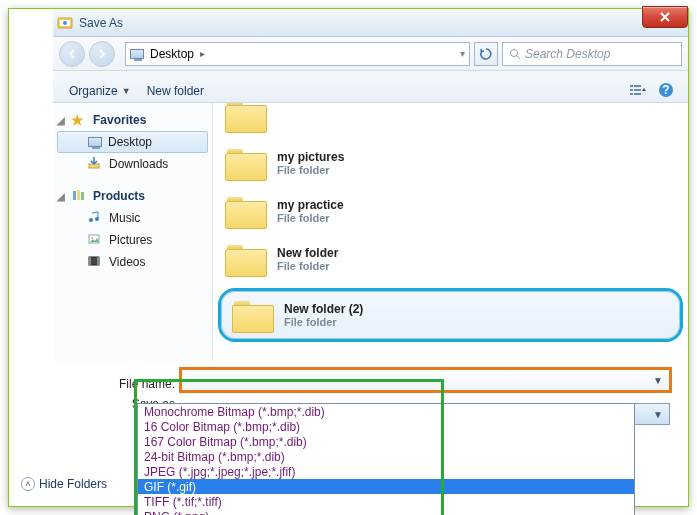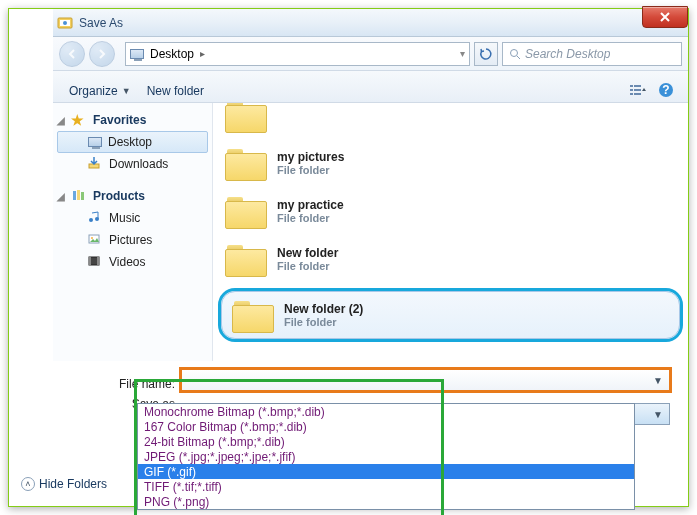--- a/index.html
+++ b/index.html
@@ -258,20 +258,21 @@
       <div class="label">Save as type:</div>
       <div class="combo" style="background:linear-gradient(to bottom,#eaf3fb,#c8e0f4);">
         <span>GIF (*.gif)</span>
         <span class="arrow">▼</span>
       </div>
     </div>
   </div>
 
   <div class="dropdown">
     <div class="opt">Monochrome Bitmap (*.bmp;*.dib)</div>
+    <div class="opt">16 Color Bitmap (*.bmp;*.dib)</div>
     <div class="opt">167 Color Bitmap (*.bmp;*.dib)</div>
     <div class="opt">24-bit Bitmap (*.bmp;*.dib)</div>
     <div class="opt">JPEG (*.jpg;*.jpeg;*.jpe;*.jfif)</div>
     <div class="opt sel">GIF (*.gif)</div>
     <div class="opt">TIFF (*.tif;*.tiff)</div>
     <div class="opt">PNG (*.png)</div>
   </div>
 
   <div class="green-box"></div>
 

